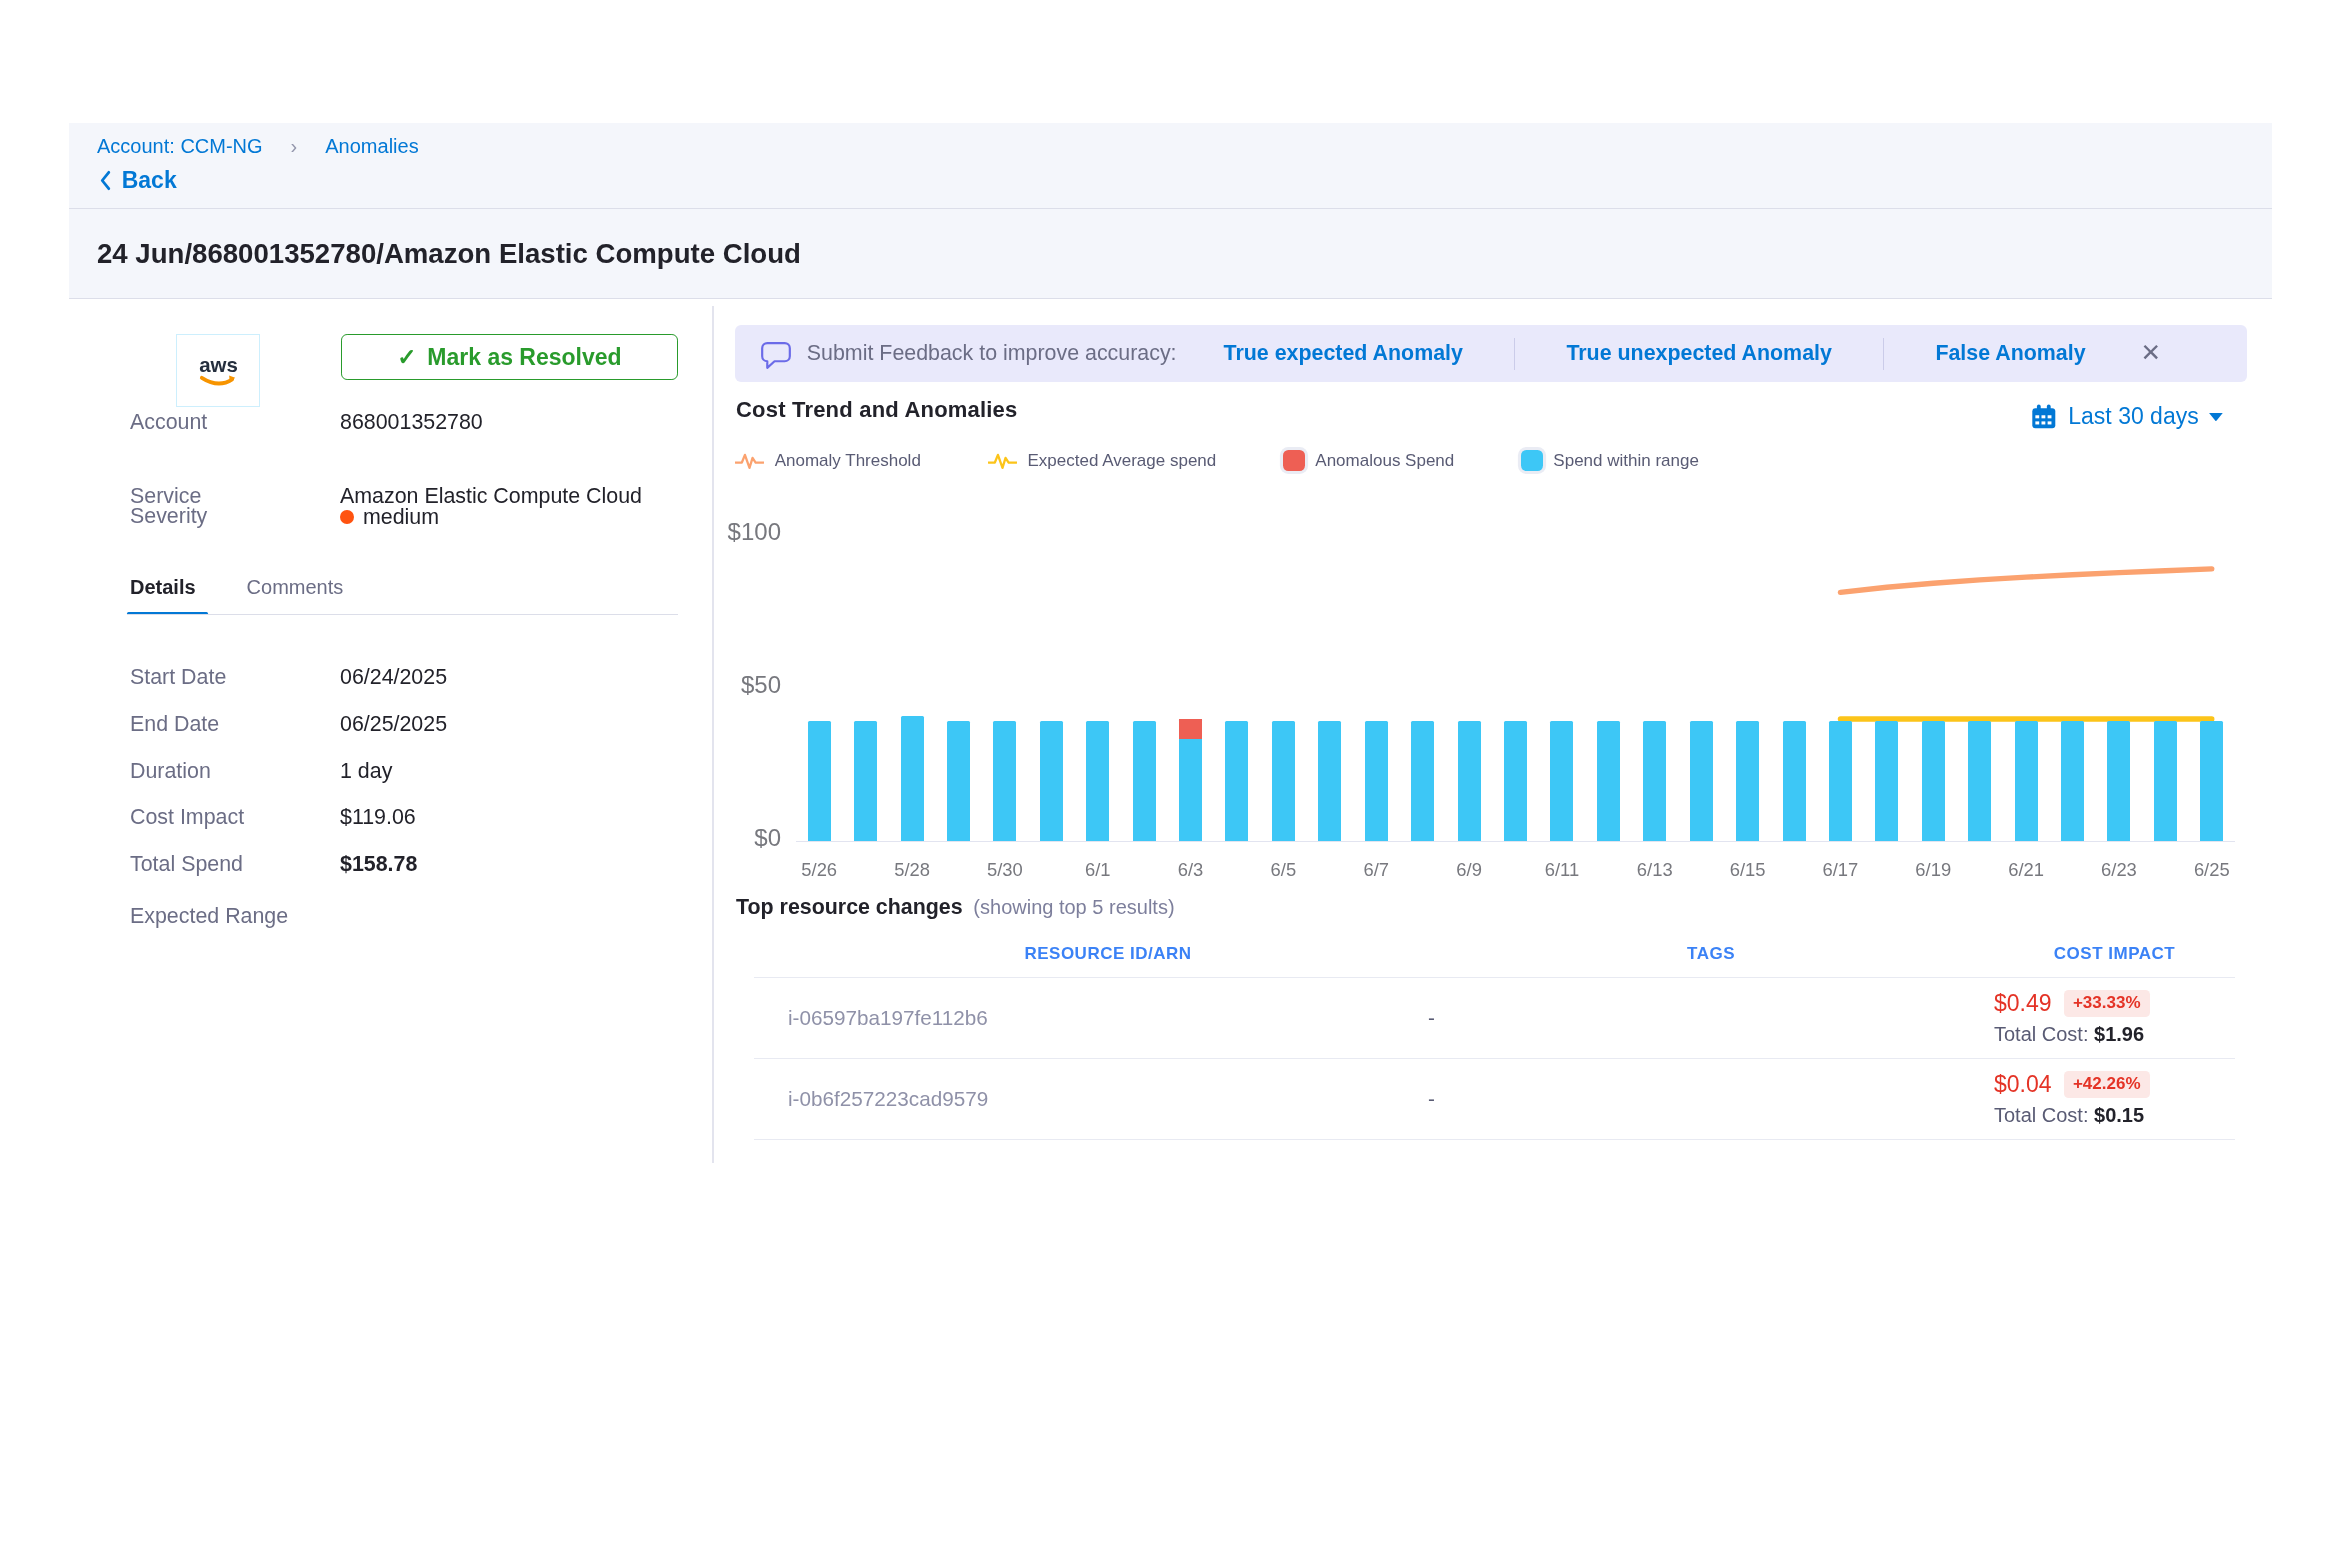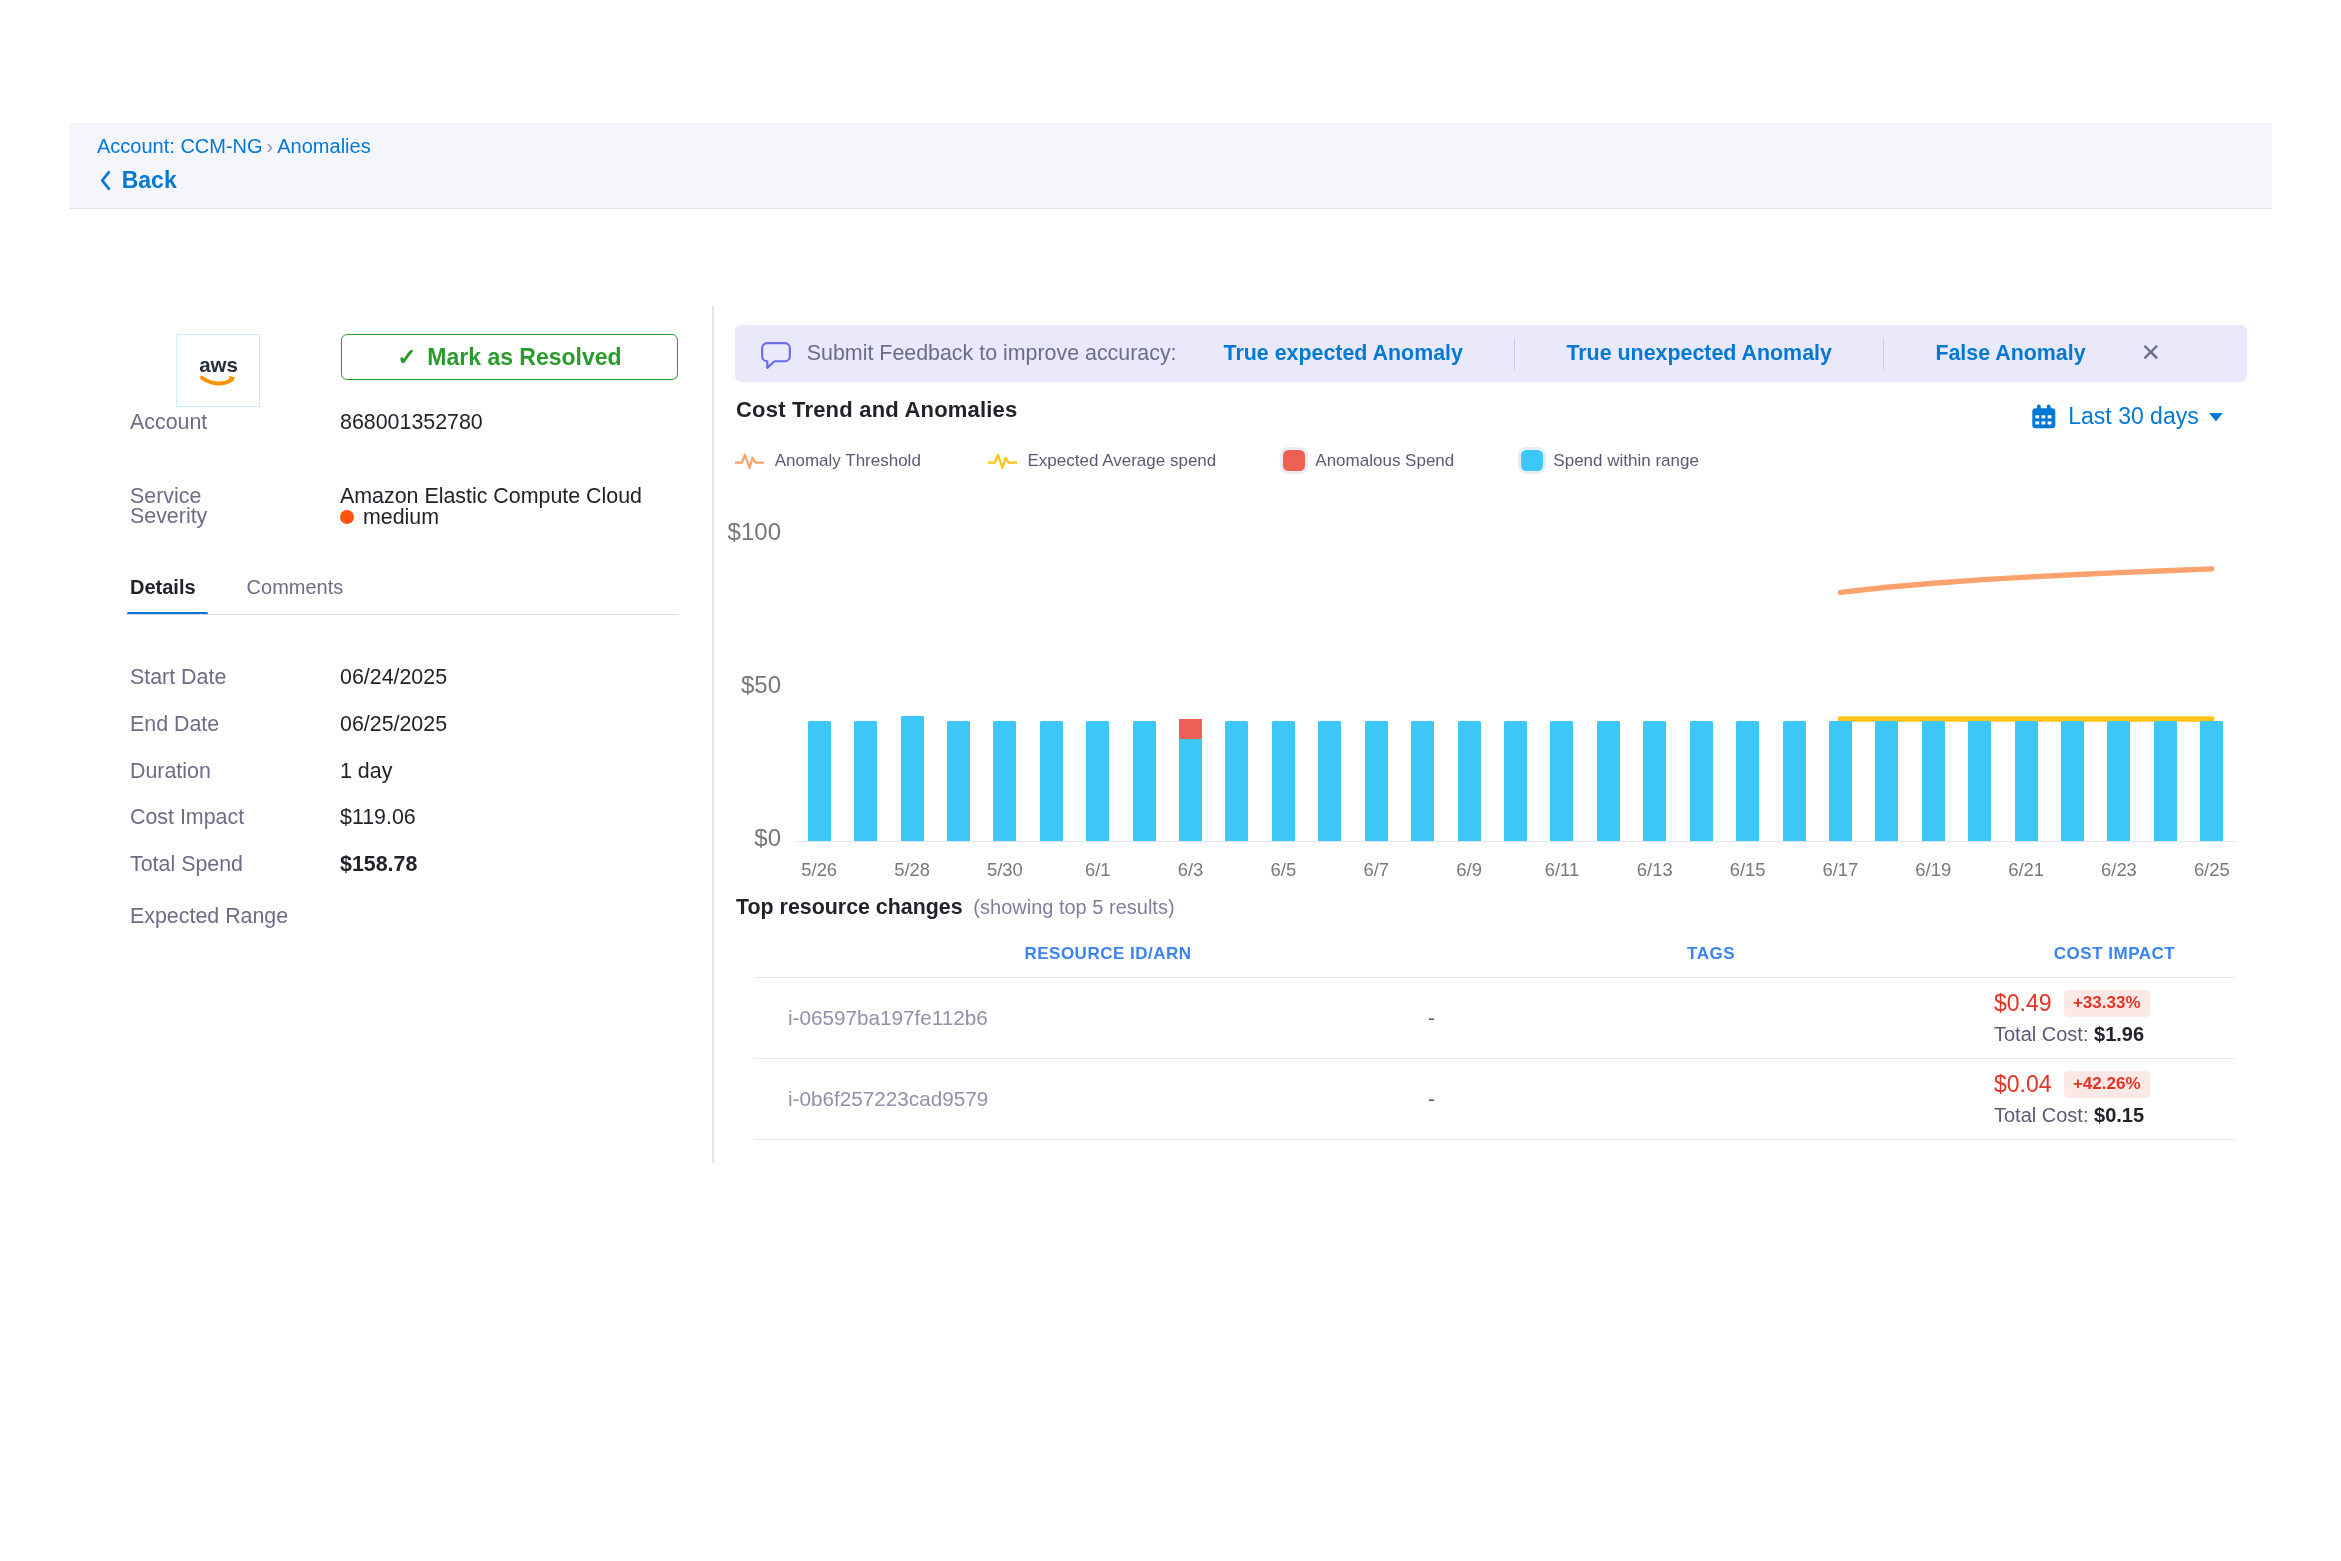--- a/index.html
+++ b/index.html
@@ -3,21 +3,21 @@
 <meta charset="utf-8">
 <style>
   * { margin:0; padding:0; box-sizing:border-box; }
   html,body { width:2342px; height:1561px; background:#fff; font-family:"Liberation Sans", sans-serif; overflow:hidden; }
   .page { position:absolute; inset:0; }
 
   
   .band { position:absolute; left:69px; width:2203px; background:#F4F6FB; border-bottom:0.8px solid #DCDEE9; }
   .band1 { top:123px; height:86px; }
   .band2 { top:209px; height:90px; display:flex; align-items:center; }
-  .crumbs { position:absolute; left:28px; top:12.2px; font-size:20px; color:#0278D5; display:flex; align-items:center; gap:4px; }
+  .crumbs { position:absolute; left:28px; top:12.2px; font-size:20px; color:#0278D5; display:flex; align-items:center; gap:28px; }
   .crumb { cursor:pointer; }
   .crumb-sep { color:#9295AB; font-size:20px; }
   .back { position:absolute; left:28px; top:44px; display:flex; align-items:center; gap:7.7px; color:#0278D5; font-size:23px; font-weight:bold; cursor:pointer; }
   .page-title { padding-left:28px; font-size:27.6px; font-weight:bold; color:#22222A; }
 
   
   .aws-box { position:absolute; left:136px; top:334px; width:84px; height:73px; background:#fff; border:1.5px solid #CDEFFD; display:flex; align-items:center; justify-content:center;margin-left:40px; }
   .resolve-btn { position:absolute; left:341px; top:334px; width:337px; height:46px; background:#fff; border:1.5px solid #299B2C; border-radius:6.1px; color:#299B2C; font-size:23px; font-weight:bold; display:flex; align-items:center; justify-content:center; gap:10.7px; cursor:pointer; }
   .frow { position:absolute; left:130px; width:548px; height:26px; font-size:21.4px; display:flex; }
   .frow .flabel { width:210px; color:#6B6D85; }
@@ -101,20 +101,23 @@
       <span class="crumb">Anomalies</span>
     </div>
     <div class="back">
       <svg width="17" height="23" viewBox="0 0 16 28">
           <polyline points="12,4 4,14 12,24" fill="none" stroke="#0278D5" stroke-width="3.4" stroke-linecap="round" stroke-linejoin="round"></polyline>
         </svg>
       <span>Back</span>
     </div>
   </div>
 
+  <div class="band band2">
+    <div class="page-title">24 Jun/868001352780/Amazon Elastic Compute Cloud</div>
+  </div>
 
   <div class="aws-box">
     <svg width="49" height="44" viewBox="0 0 64 58">
       <text x="32" y="30" text-anchor="middle" font-family="Liberation Sans, sans-serif" font-size="27" font-weight="bold" fill="#252F3E">aws</text>
       <path d="M10 38 Q32 52 50 40" fill="none" stroke="#F79400" stroke-width="5" stroke-linecap="round"></path>
       <path d="M46 35 L54 38 L47 44 Z" fill="#F79400"></path>
     </svg>
   </div>
 
   <div class="resolve-btn">

